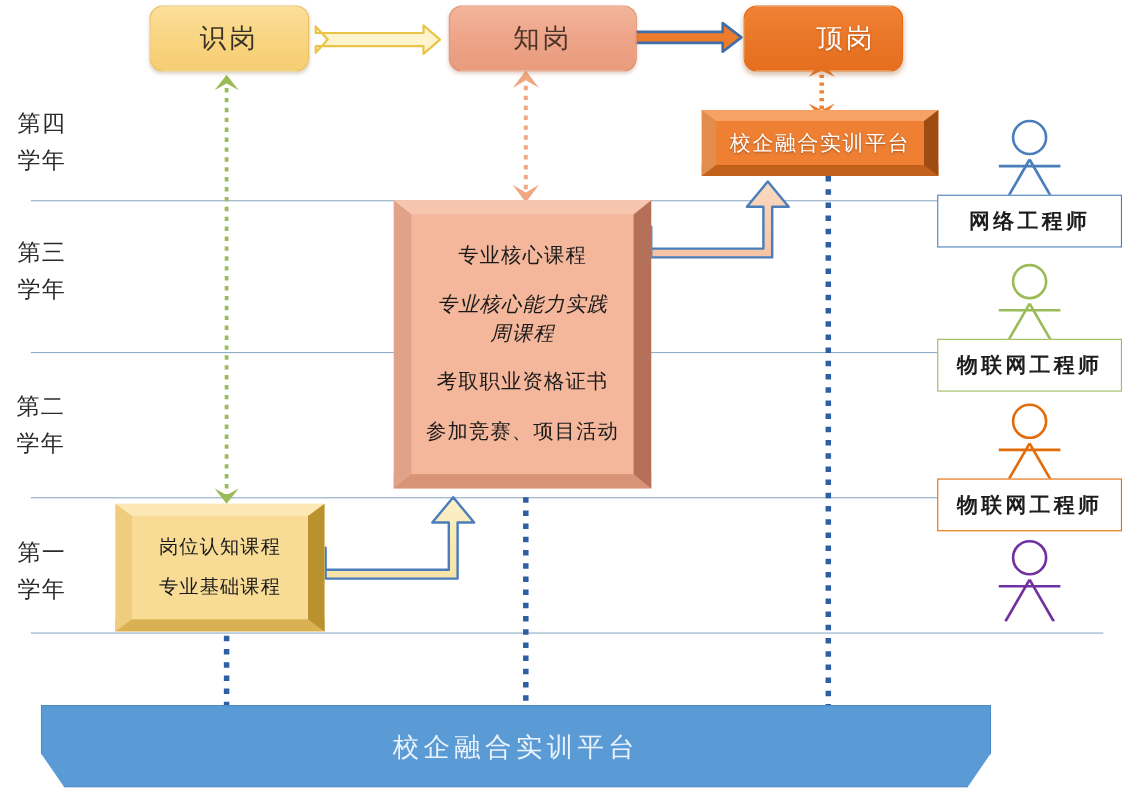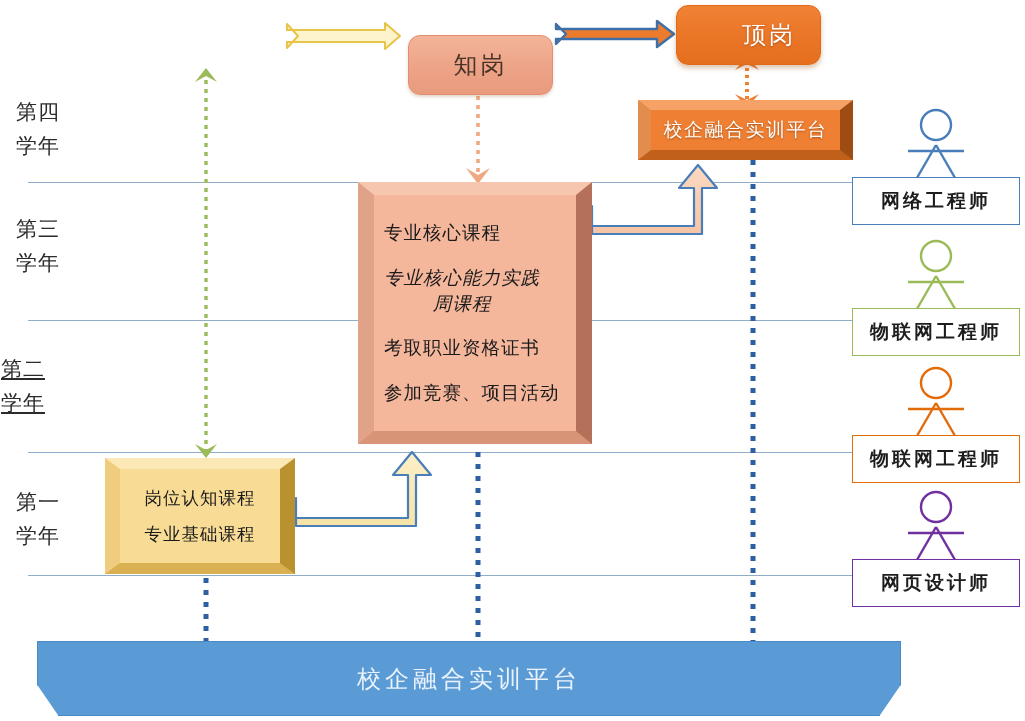--- a/index.html
+++ b/index.html
@@ -60,21 +60,21 @@
   
   .core-box .face{
     background:#f4b79c;
     border-left:16px solid #e0a288;
     border-top:13px solid #f7c6af;
     border-right:16px solid #b5705a;
     border-bottom:13px solid #d89476;
   }
   .core-box .inner{
     position:absolute;inset:0;
-    display:flex;flex-direction:column;align-items:flex-start;justify-content:space-evenly;
+    display:flex;flex-direction:column;align-items:center;justify-content:space-evenly;
     padding:6px 10px;box-sizing:border-box;
   }
   .core-box .txt{font-size:18.5px;line-height:26px;letter-spacing:1px;}
 
   
   .base-box .face{
     background:#f8dc96;
     border-left:15px solid #f0cd7e;
     border-top:11px solid #fce8b4;
     border-right:15px solid #b9912f;
@@ -131,21 +131,21 @@
 </style>
 </head>
 <body>
 
 <div id="stage">
 
   <div class="year-label" style="left:16px;top:95px;">第四
 学年</div>
   <div class="year-label" style="left:16px;top:212px;">第三
 学年</div>
-  <div class="year-label" style="left:1px;top:352px;text-decoration:underline;">第二
+  <div class="year-label" style="left:15px;top:352px;">第二
 学年</div>
   <div class="year-label" style="left:16px;top:485px;">第一
 学年</div>
 
   <div class="divider" style="left:28px;top:182px;width:975px;"></div>
   <div class="divider" style="left:28px;top:320px;width:975px;"></div>
   <div class="divider" style="left:28px;top:452px;width:975px;"></div>
   <div class="divider" style="left:28px;top:575px;width:975px;"></div>
 
   <svg class="overlay">
@@ -194,22 +194,25 @@
       <path d="M592,206 L592,226 L694,226 L694,188 L679,188 L698,165 L717,188 L702,188 L702,234 L592,234 Z" fill="url(#gradSalmonArrow)" stroke="#4a7ebb" stroke-width="2.2" stroke-linejoin="round"></path>
     </g>
 
     <g>
       <line x1="206" y1="578" x2="206" y2="644" stroke="#2e5fa3" stroke-width="5" stroke-dasharray="5 7"></line>
       <line x1="478" y1="452" x2="478" y2="644" stroke="#2e5fa3" stroke-width="5" stroke-dasharray="5 7"></line>
       <line x1="753" y1="160" x2="753" y2="644" stroke="#2e5fa3" stroke-width="5" stroke-dasharray="5 7"></line>
     </g>
   </svg>
 
-
-  <div class="pill pill-salmon" style="left:408px;top:5px;width:145px;height:60px;margin-top:30px;">
+  <div class="pill pill-yellow" style="left:136px;top:5px;width:145px;height:60px;">
+    <span>识岗</span>
+  </div>
+
+  <div class="pill pill-salmon" style="left:408px;top:5px;width:171px;height:60px;">
     <span>知岗</span>
   </div>
 
   <div class="pill pill-orange" style="left:676px;top:5px;width:145px;height:60px;padding-left:41px;">
     <span>顶岗</span>
   </div>
 
   <div class="box3d credit-box" style="left:638px;top:100px;width:215px;height:60px;">
     <div class="face">
       <div class="inner">
@@ -277,22 +280,19 @@
     </div>
   </div>
 
   <div class="actor" style="left:852px;top:487px;width:168px;height:120px;">
     <svg width="168" height="78">
       <circle cx="84" cy="20" r="15" fill="none" stroke="#7030a0" stroke-width="2.4"></circle>
       <line x1="56" y1="46" x2="112" y2="46" stroke="#7030a0" stroke-width="2.4"></line>
       <line x1="84" y1="40" x2="62" y2="78" stroke="#7030a0" stroke-width="2.4"></line>
       <line x1="84" y1="40" x2="106" y2="78" stroke="#7030a0" stroke-width="2.4"></line>
     </svg>
-    <div class="actor-box" style="left:0;top:72px;width:168px;height:48px;border:1.8px solid #7030a0;">
-      <span>网页设计师</span>
-    </div>
   </div>
 
   <div class="platform" style="left:37px;top:641px;width:862px;height:73px;">
     <span>校企融合实训平台</span>
   </div>
 
 </div>
 
 </body></html>

